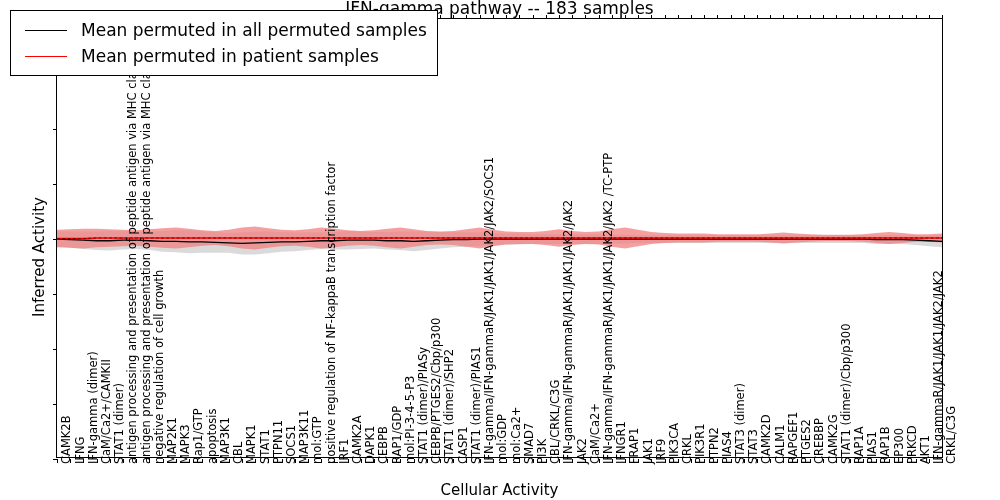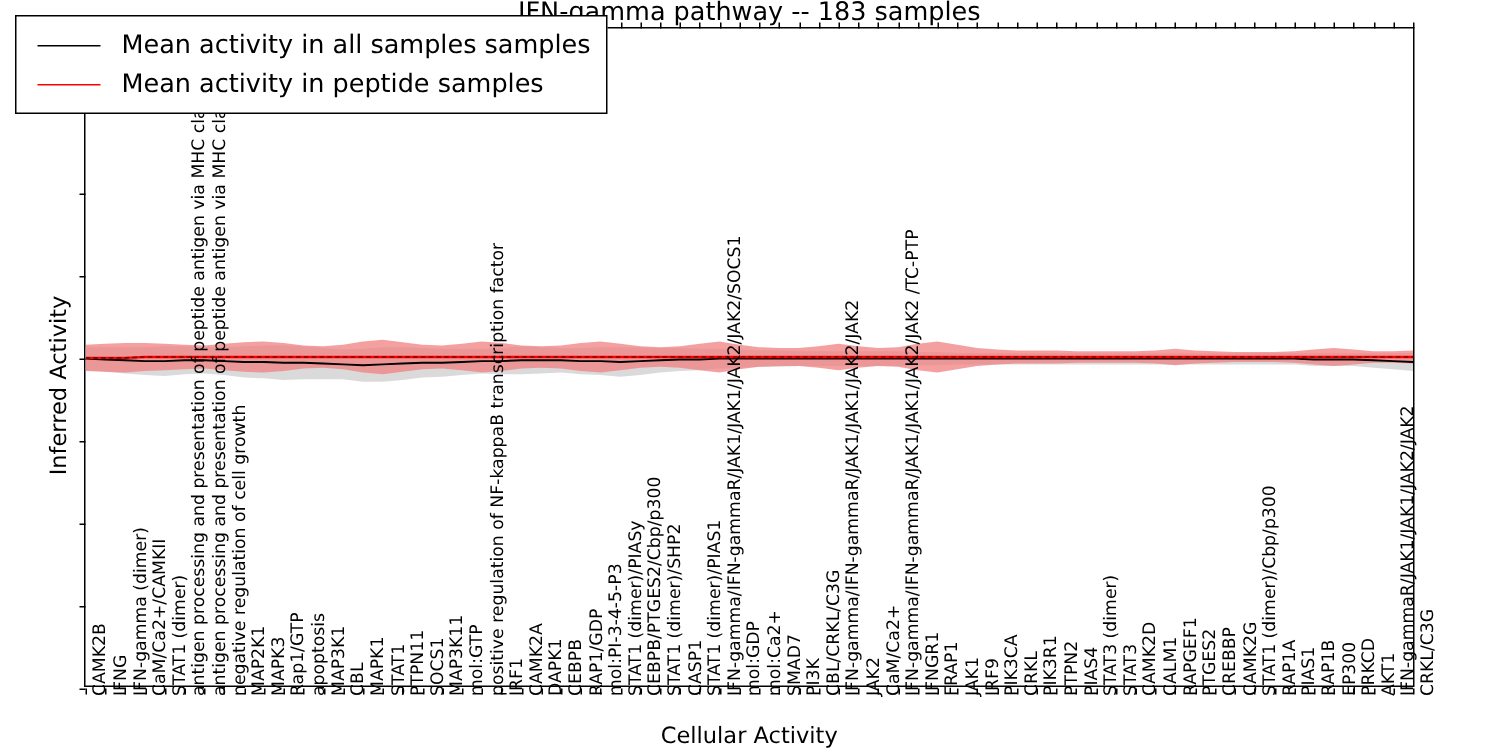--- a/index.html
+++ b/index.html
@@ -348,21 +348,21 @@
         <div class="xlab" style="left: 876.191px;">IFN-gammaR/JAK1/JAK1/JAK2/JAK2</div>
         <div class="xlab" style="left: 889.4px;">CRKL/C3G</div>
       </div>
   </div>
 
   <div id="xlabel">Cellular Activity</div>
 
   <div id="legend">
     <div class="legrow">
       <span class="legline" style="border-top-color:#000000"></span>
-      <span class="legtxt">Mean activity in all samples samples</span>
+      <span class="legtxt">Mean permuted in all permuted samples</span>
     </div>
     <div class="legrow">
       <span class="legline" style="border-top-color:#ff0000"></span>
-      <span class="legtxt">Mean activity in peptide samples</span>
+      <span class="legtxt">Mean permuted in patient samples</span>
     </div>
   </div>
 
 </div>
 
 </body></html>

